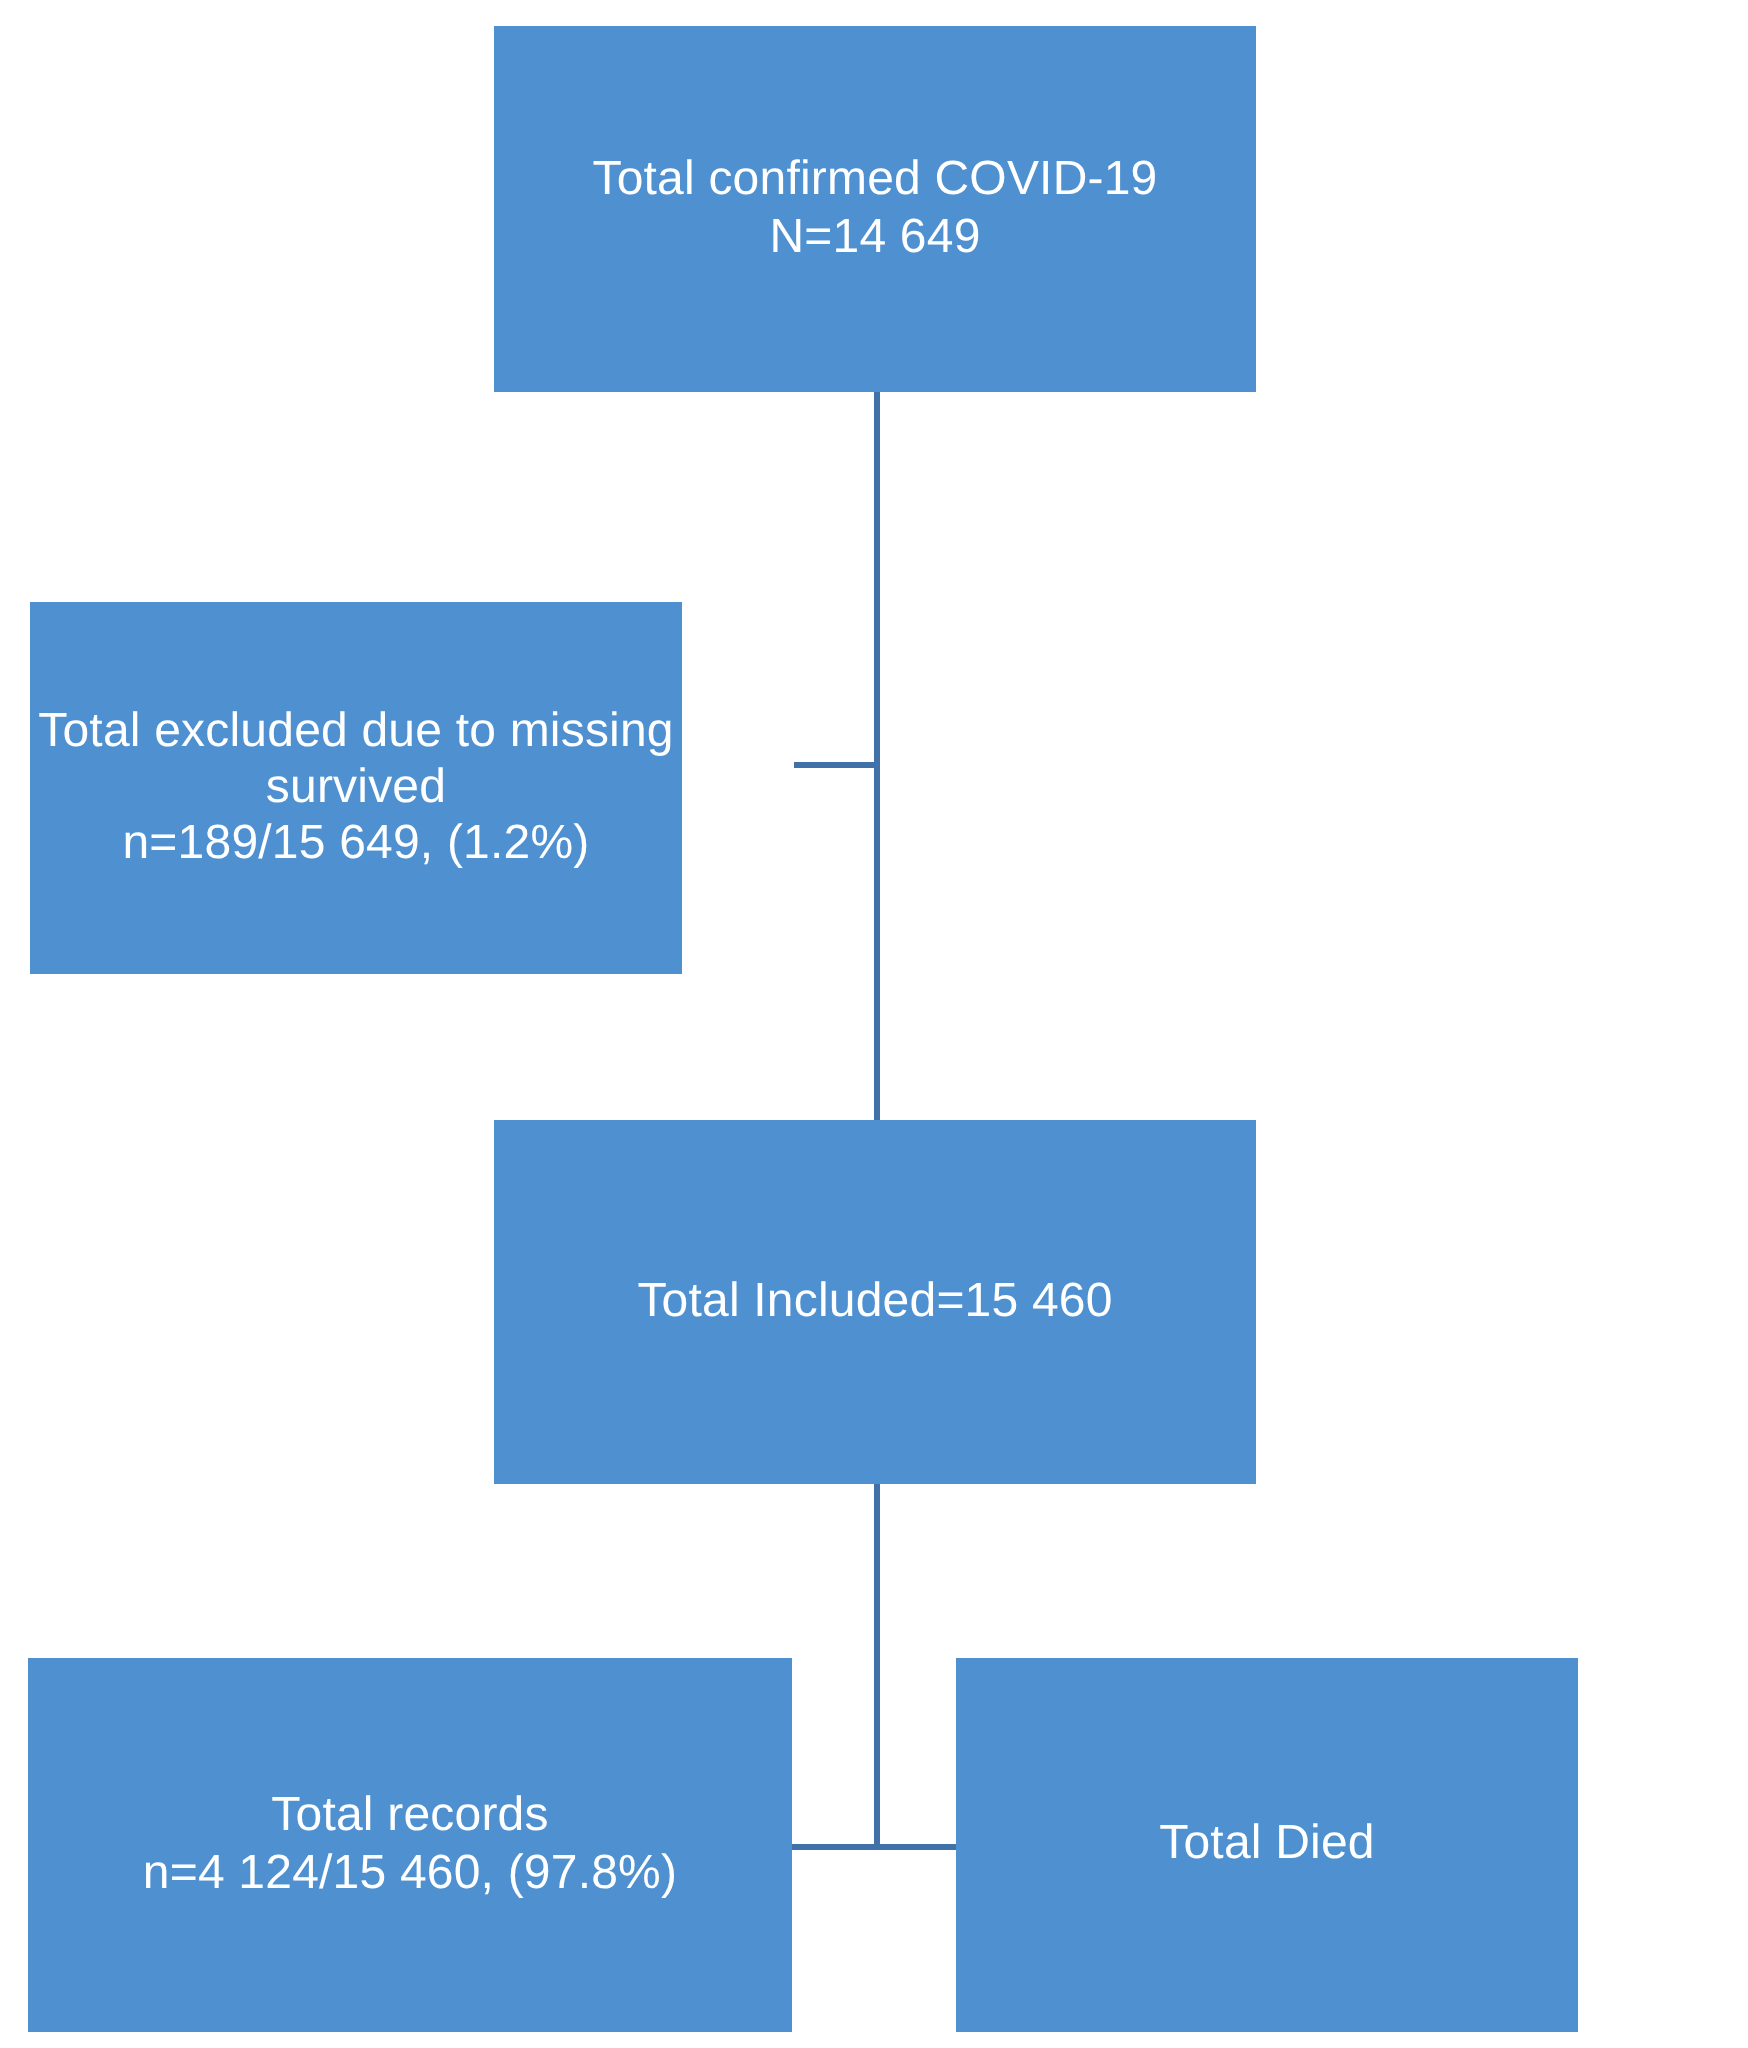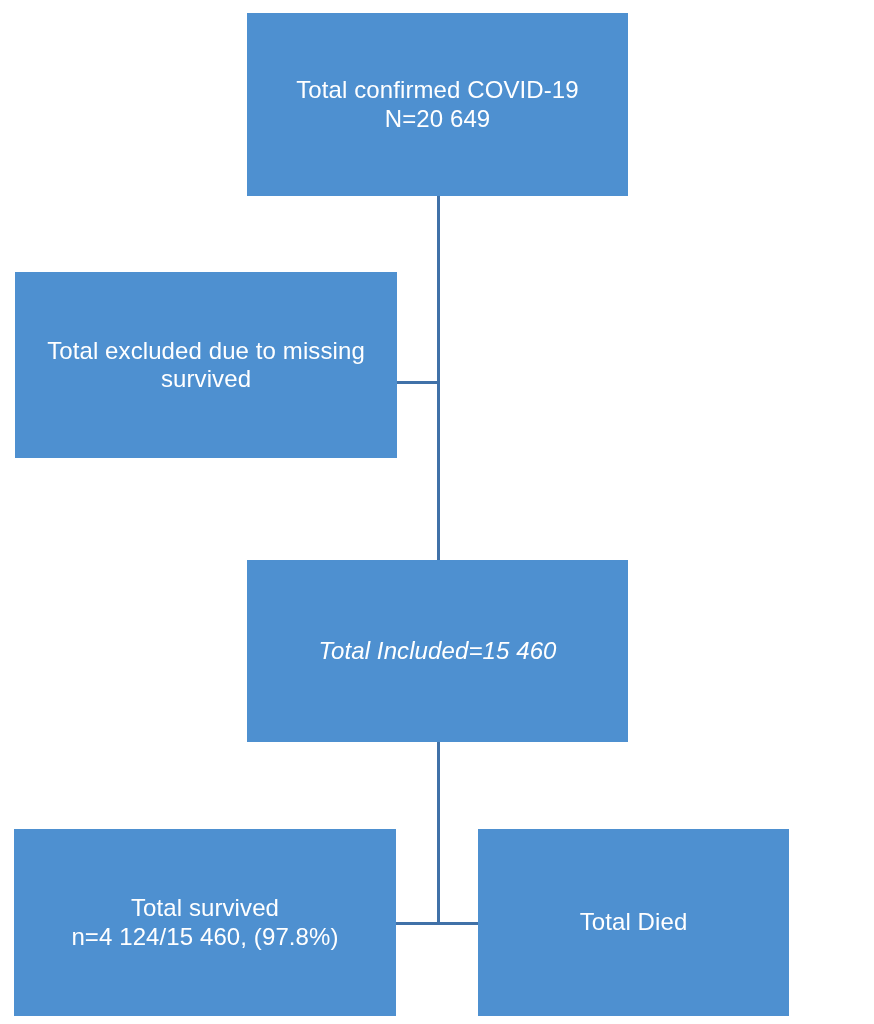--- a/index.html
+++ b/index.html
@@ -33,22 +33,22 @@
     letter-spacing: 0.1px;
     padding: 20px 6px;
   }
   .node .line {
     display: block;
     white-space: nowrap;
   }
 
   
   #node-total-cases   { left: 247px; top: 13px;  width: 381px; height: 183px; }
-  #node-excluded      { left: 15px;  top: 272px; width: 382px; height: 186px; align-items: center; }
-  #node-included      { left: 247px; top: 560px; width: 381px; height: 182px; font-style: italic; }
+  #node-excluded      { left: 15px;  top: 301px; width: 326px; height: 186px; align-items: center; }
+  #node-included      { left: 247px; top: 560px; width: 381px; height: 182px; }
   #node-survived      { left: 14px;  top: 829px; width: 382px; height: 187px; }
   #node-died          { left: 478px; top: 829px; width: 311px; height: 187px; }
 
   
   .conn {
     position: absolute;
     background: #4071a8;
   }
   .conn.v { width: 3px; }
   .conn.h { height: 3px; }
@@ -58,34 +58,35 @@
   #conn-bottom-trunk   { left: 437px; top: 742px; height: 183px; }
   #conn-bottom-bar     { left: 396px; top: 922px; width: 82px; }
 </style>
 </head>
 <body>
 
 <div id="canvas">
 
   <div class="node" id="node-total-cases">
     <span class="line">Total confirmed COVID-19</span>
-    <span class="line">N=20 649</span>
+    <span class="line">N=14 649</span>
   </div>
 
   <div class="node" id="node-excluded">
     <span class="line">Total excluded due to missing</span>
     <span class="line">survived</span>
+    <span class="line">n=189/15 649, (1.2%)</span>
   </div>
 
   <div class="node" id="node-included">
     <span class="line">Total Included=15 460</span>
   </div>
 
   <div class="node" id="node-survived">
-    <span class="line">Total survived</span>
+    <span class="line">Total records</span>
     <span class="line">n=4 124/15 460, (97.8%)</span>
   </div>
 
   <div class="node" id="node-died">
     <span class="line">Total Died</span>
   </div>
 
   <div class="conn v" id="conn-top-trunk"></div>
   <div class="conn h" id="conn-excluded-branch"></div>
   <div class="conn v" id="conn-bottom-trunk"></div>

